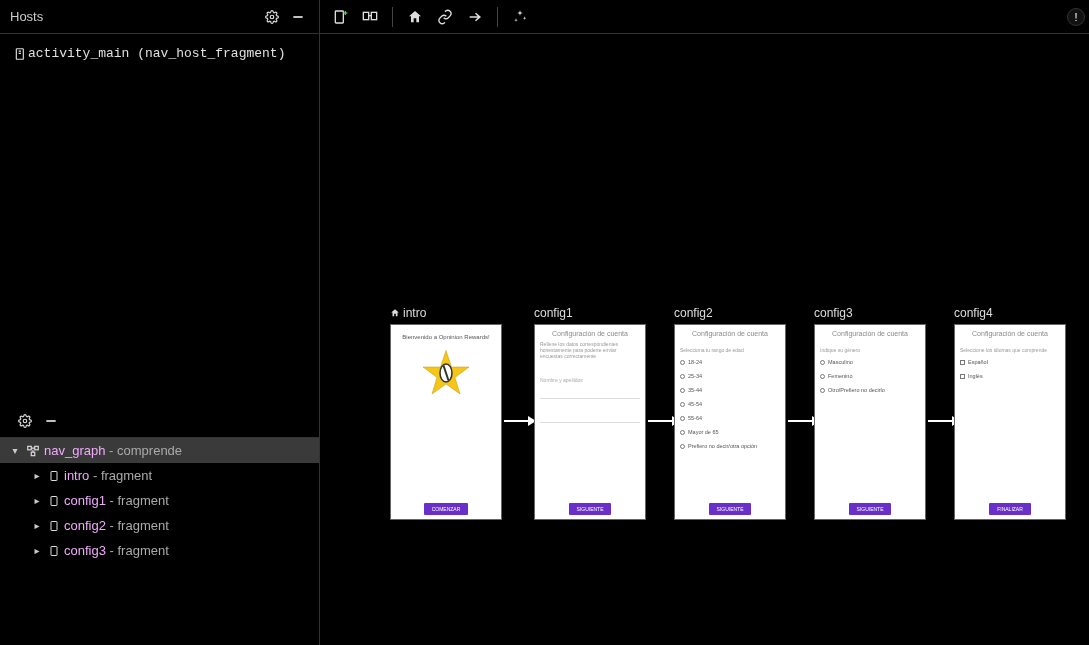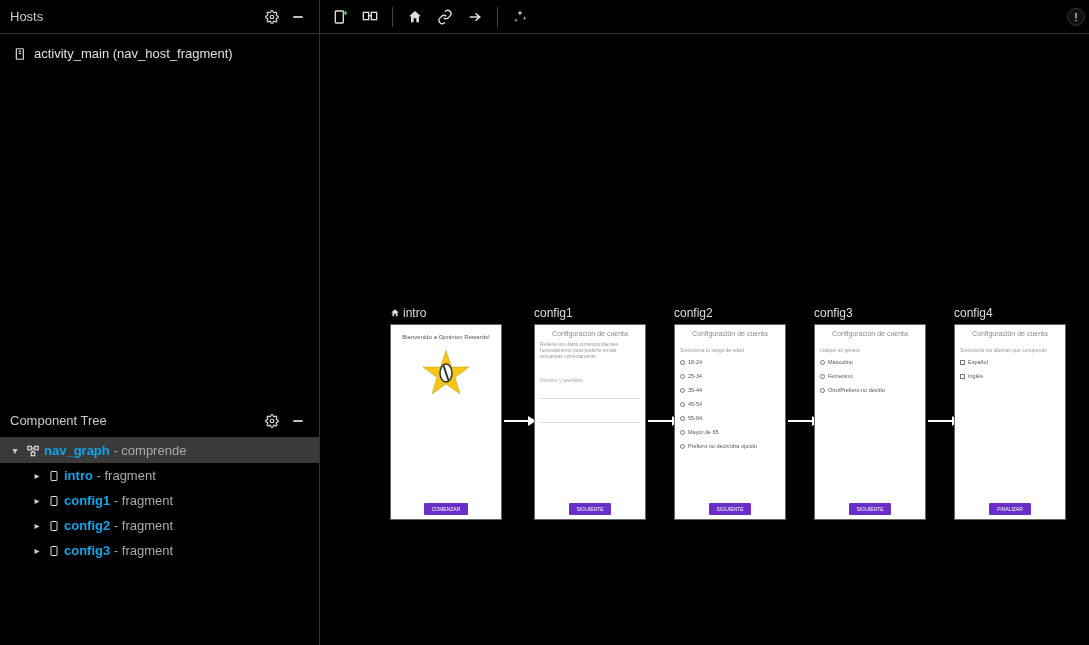--- a/index.html
+++ b/index.html
@@ -41,22 +41,22 @@
 .hosts-body {
   flex: 0 0 auto;
   padding: 10px 10px;
   height: 370px;
   overflow: auto;
   font-size: 13px;
 }
 .host-item {
   display: flex;
   align-items: center;
-  gap: 6px;
   padding: 2px 4px;
+  font-family: Liberation Mono, monospace;
 }
 .comp-tree-body {
   flex: 1;
   overflow: auto;
   font-size: 13px;
 }
 .tree-row {
   display: flex;
   align-items: center;
   gap: 4px;
@@ -65,21 +65,21 @@
   cursor: pointer;
 }
 .tree-row.selected { background: #3a3a3a; }
 .tree-indent1 { padding-left: 30px; }
 .tree-chevron {
   width: 14px;
   text-align: center;
   color: #ccc;
   font-size: 10px;
 }
-.tree-text b { color: #0ea5e9; font-weight: 700; }
+.tree-text b { color: #f0abfc; font-weight: 400; }
 .tree-text .sub { color: #aaa; }
 .main {
   flex: 1;
   display: flex;
   flex-direction: column;
   height: 100%;
 }
 .toolbar {
   height: 34px;
   display: flex;
@@ -206,21 +206,20 @@
     <div class="host-item">
       <svg width="14" height="14" viewBox="0 0 24 24" fill="none" stroke="#ddd" stroke-width="2">
           <rect x="4" y="3" width="12" height="18" rx="1"></rect>
           <path d="M8 7h4M8 11h4"></path>
         </svg>
       <span>activity_main (nav_host_fragment)</span>
     </div>
   </div>
 
   <div class="panel-header">
-    <span class="title">Component Tree</span>
     <span class="icon-btn">
       <svg width="14" height="14" viewBox="0 0 24 24" fill="none" stroke="#ddd" stroke-width="2">
           <circle cx="12" cy="12" r="3"></circle>
           <path d="M19.4 15a1.7 1.7 0 0 0 .34 1.87l.06.06a2 2 0 1 1-2.83 2.83l-.06-.06a1.7 1.7 0 0 0-1.87-.34 1.7 1.7 0 0 0-1 1.55V21a2 2 0 1 1-4 0v-.09a1.7 1.7 0 0 0-1-1.55 1.7 1.7 0 0 0-1.87.34l-.06.06a2 2 0 1 1-2.83-2.83l.06-.06a1.7 1.7 0 0 0 .34-1.87 1.7 1.7 0 0 0-1.55-1H3a2 2 0 1 1 0-4h.09a1.7 1.7 0 0 0 1.55-1 1.7 1.7 0 0 0-.34-1.87l-.06-.06a2 2 0 1 1 2.83-2.83l.06.06a1.7 1.7 0 0 0 1.87.34H9a1.7 1.7 0 0 0 1-1.55V3a2 2 0 1 1 4 0v.09a1.7 1.7 0 0 0 1 1.55 1.7 1.7 0 0 0 1.87-.34l.06-.06a2 2 0 1 1 2.83 2.83l-.06.06a1.7 1.7 0 0 0-.34 1.87V9a1.7 1.7 0 0 0 1.55 1H21a2 2 0 1 1 0 4h-.09a1.7 1.7 0 0 0-1.55 1z"></path>
         </svg>
     </span>
     <span class="icon-btn">
       <svg width="14" height="14" viewBox="0 0 24 24" stroke="#ddd" stroke-width="3">
           <line x1="4" y1="12" x2="20" y2="12"></line>
         </svg>

